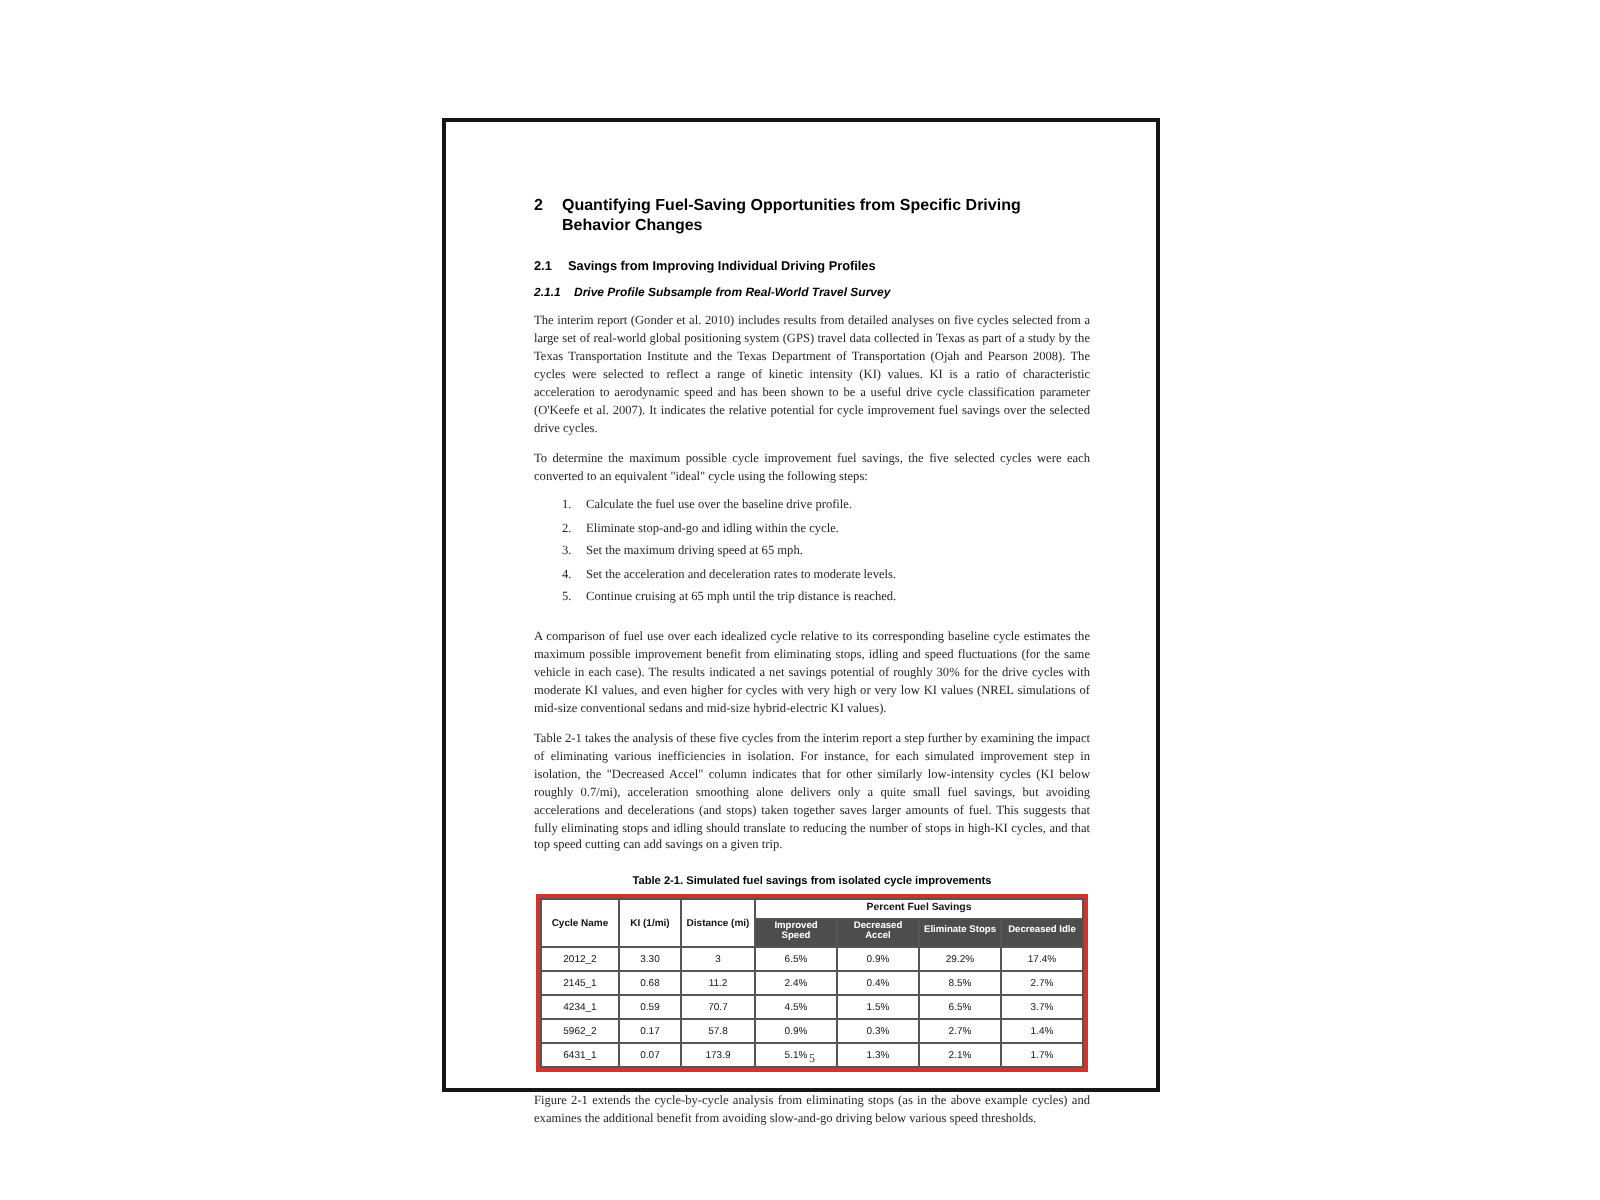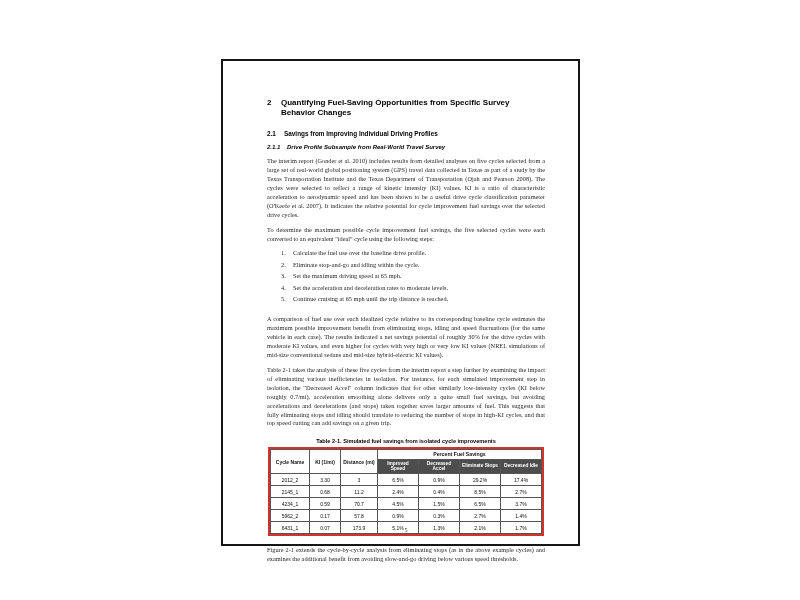--- a/index.html
+++ b/index.html
@@ -135,21 +135,21 @@
 </style>
 </head>
 <body>
 
 <div class="canvas">
   <div class="page-frame">
     <div class="content">
 
       <div class="h-sec">
         <span class="num">2</span>
-        <span class="txt">Quantifying Fuel-Saving Opportunities from Specific Survey Behavior Changes</span>
+        <span class="txt">Quantifying Fuel-Saving Opportunities from Specific Driving Behavior Changes</span>
       </div>
 
       <div class="h-sub">
         <span class="num">2.1</span>
         <span class="txt">Savings from Improving Individual Driving Profiles</span>
       </div>
 
       <div class="h-subsub">
         <span class="num">2.1.1</span>
         <span class="txt">Drive Profile Subsample from Real-World Travel Survey</span>

